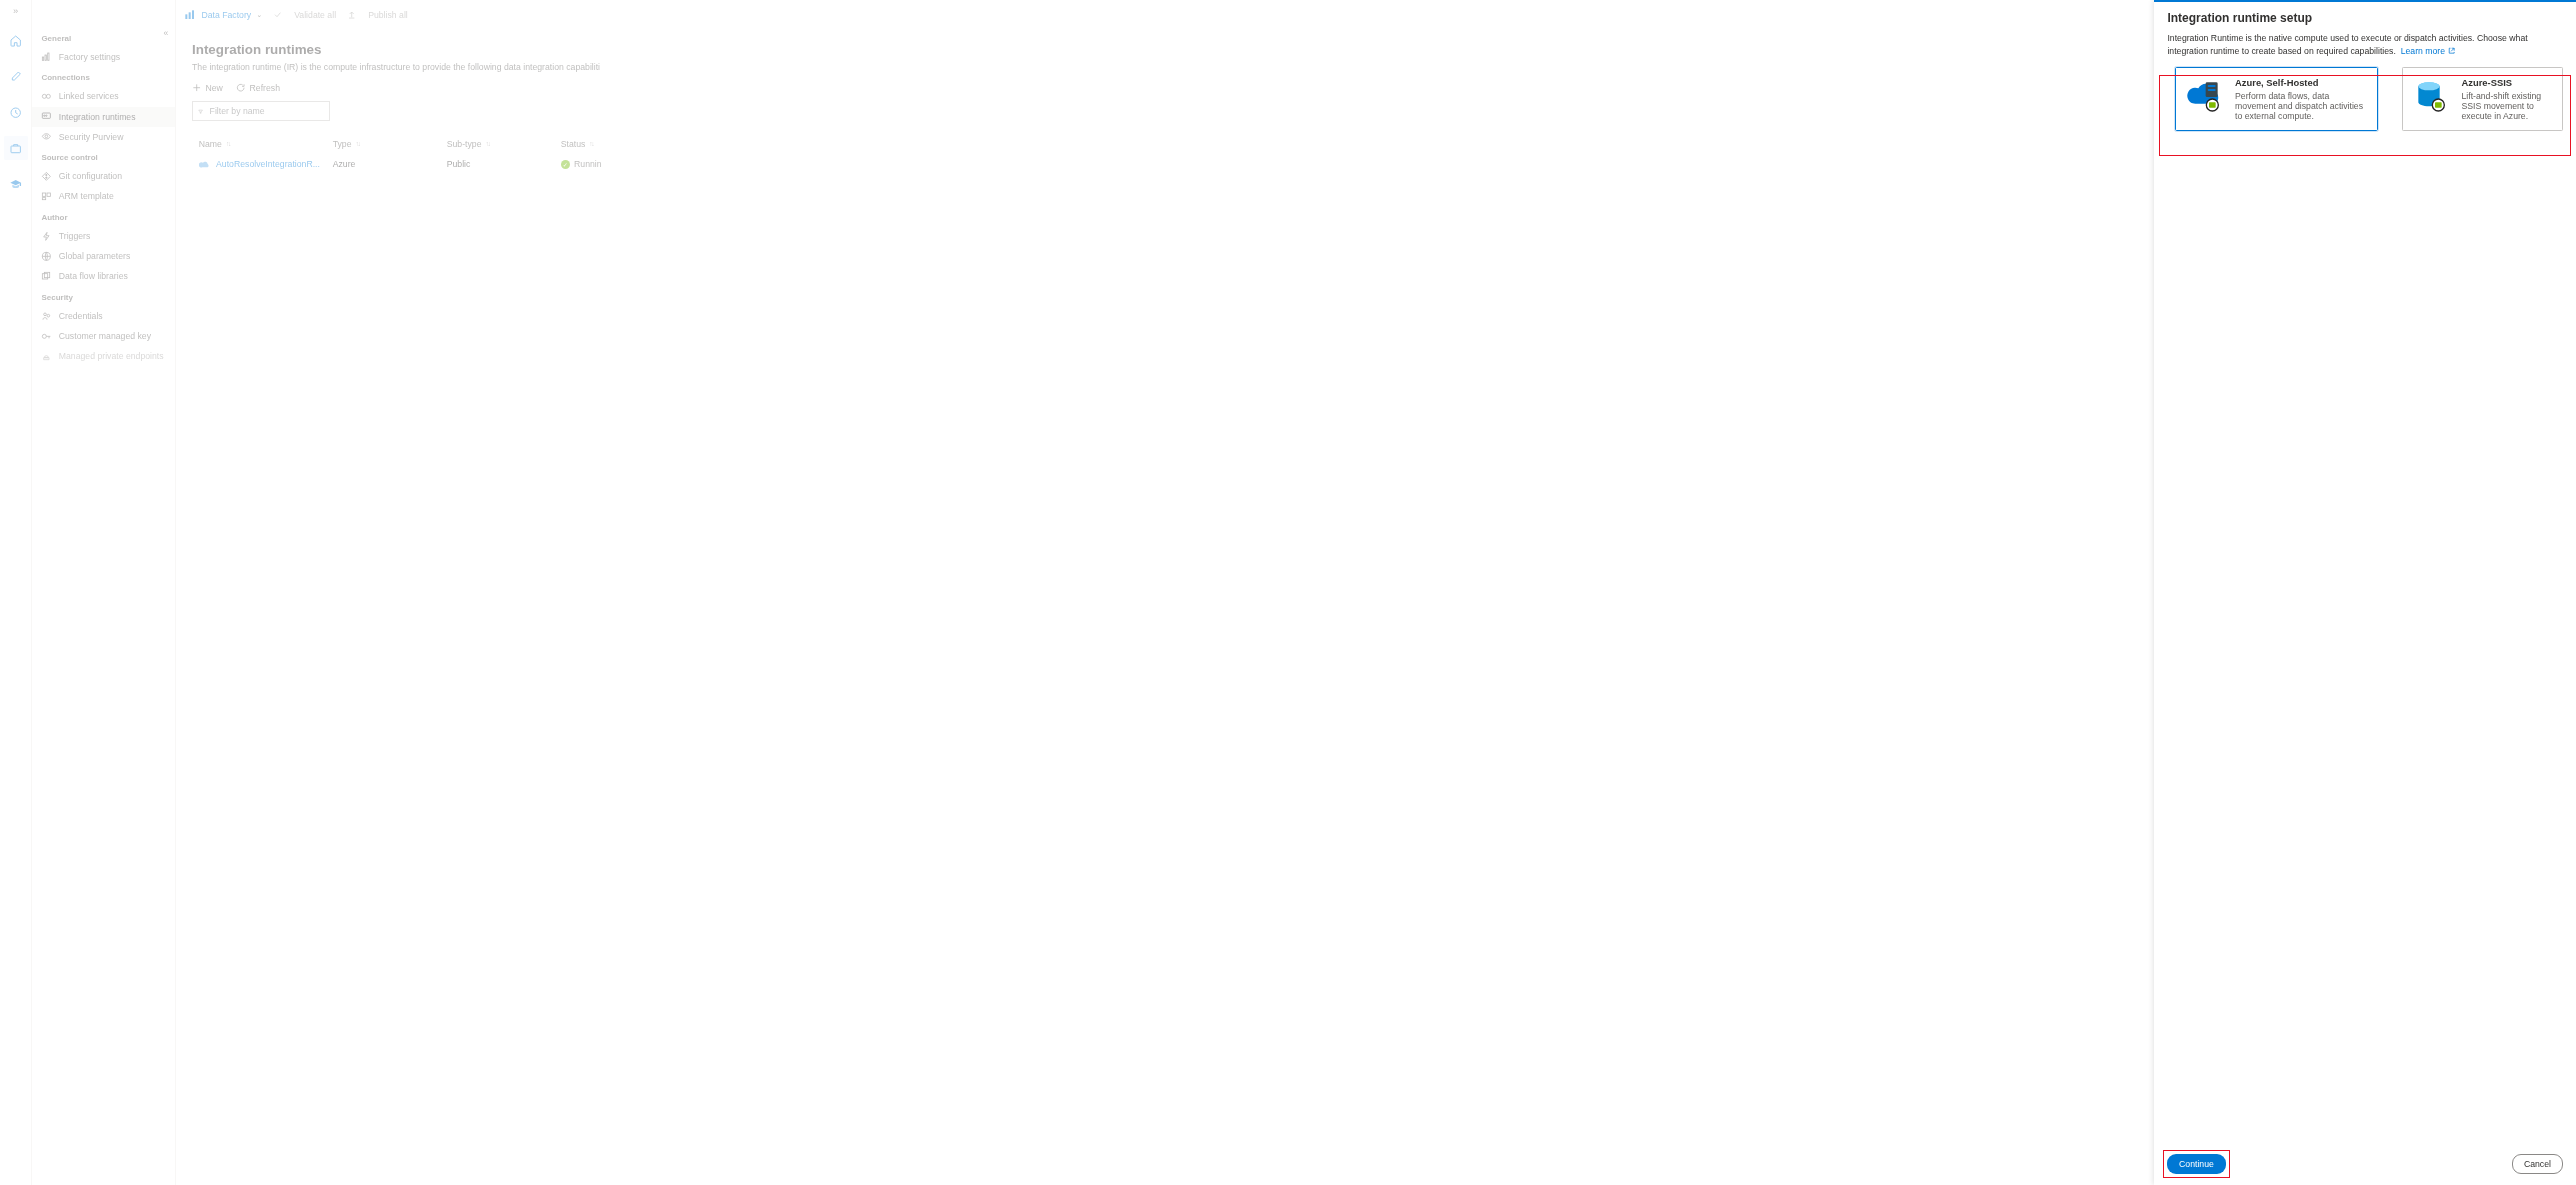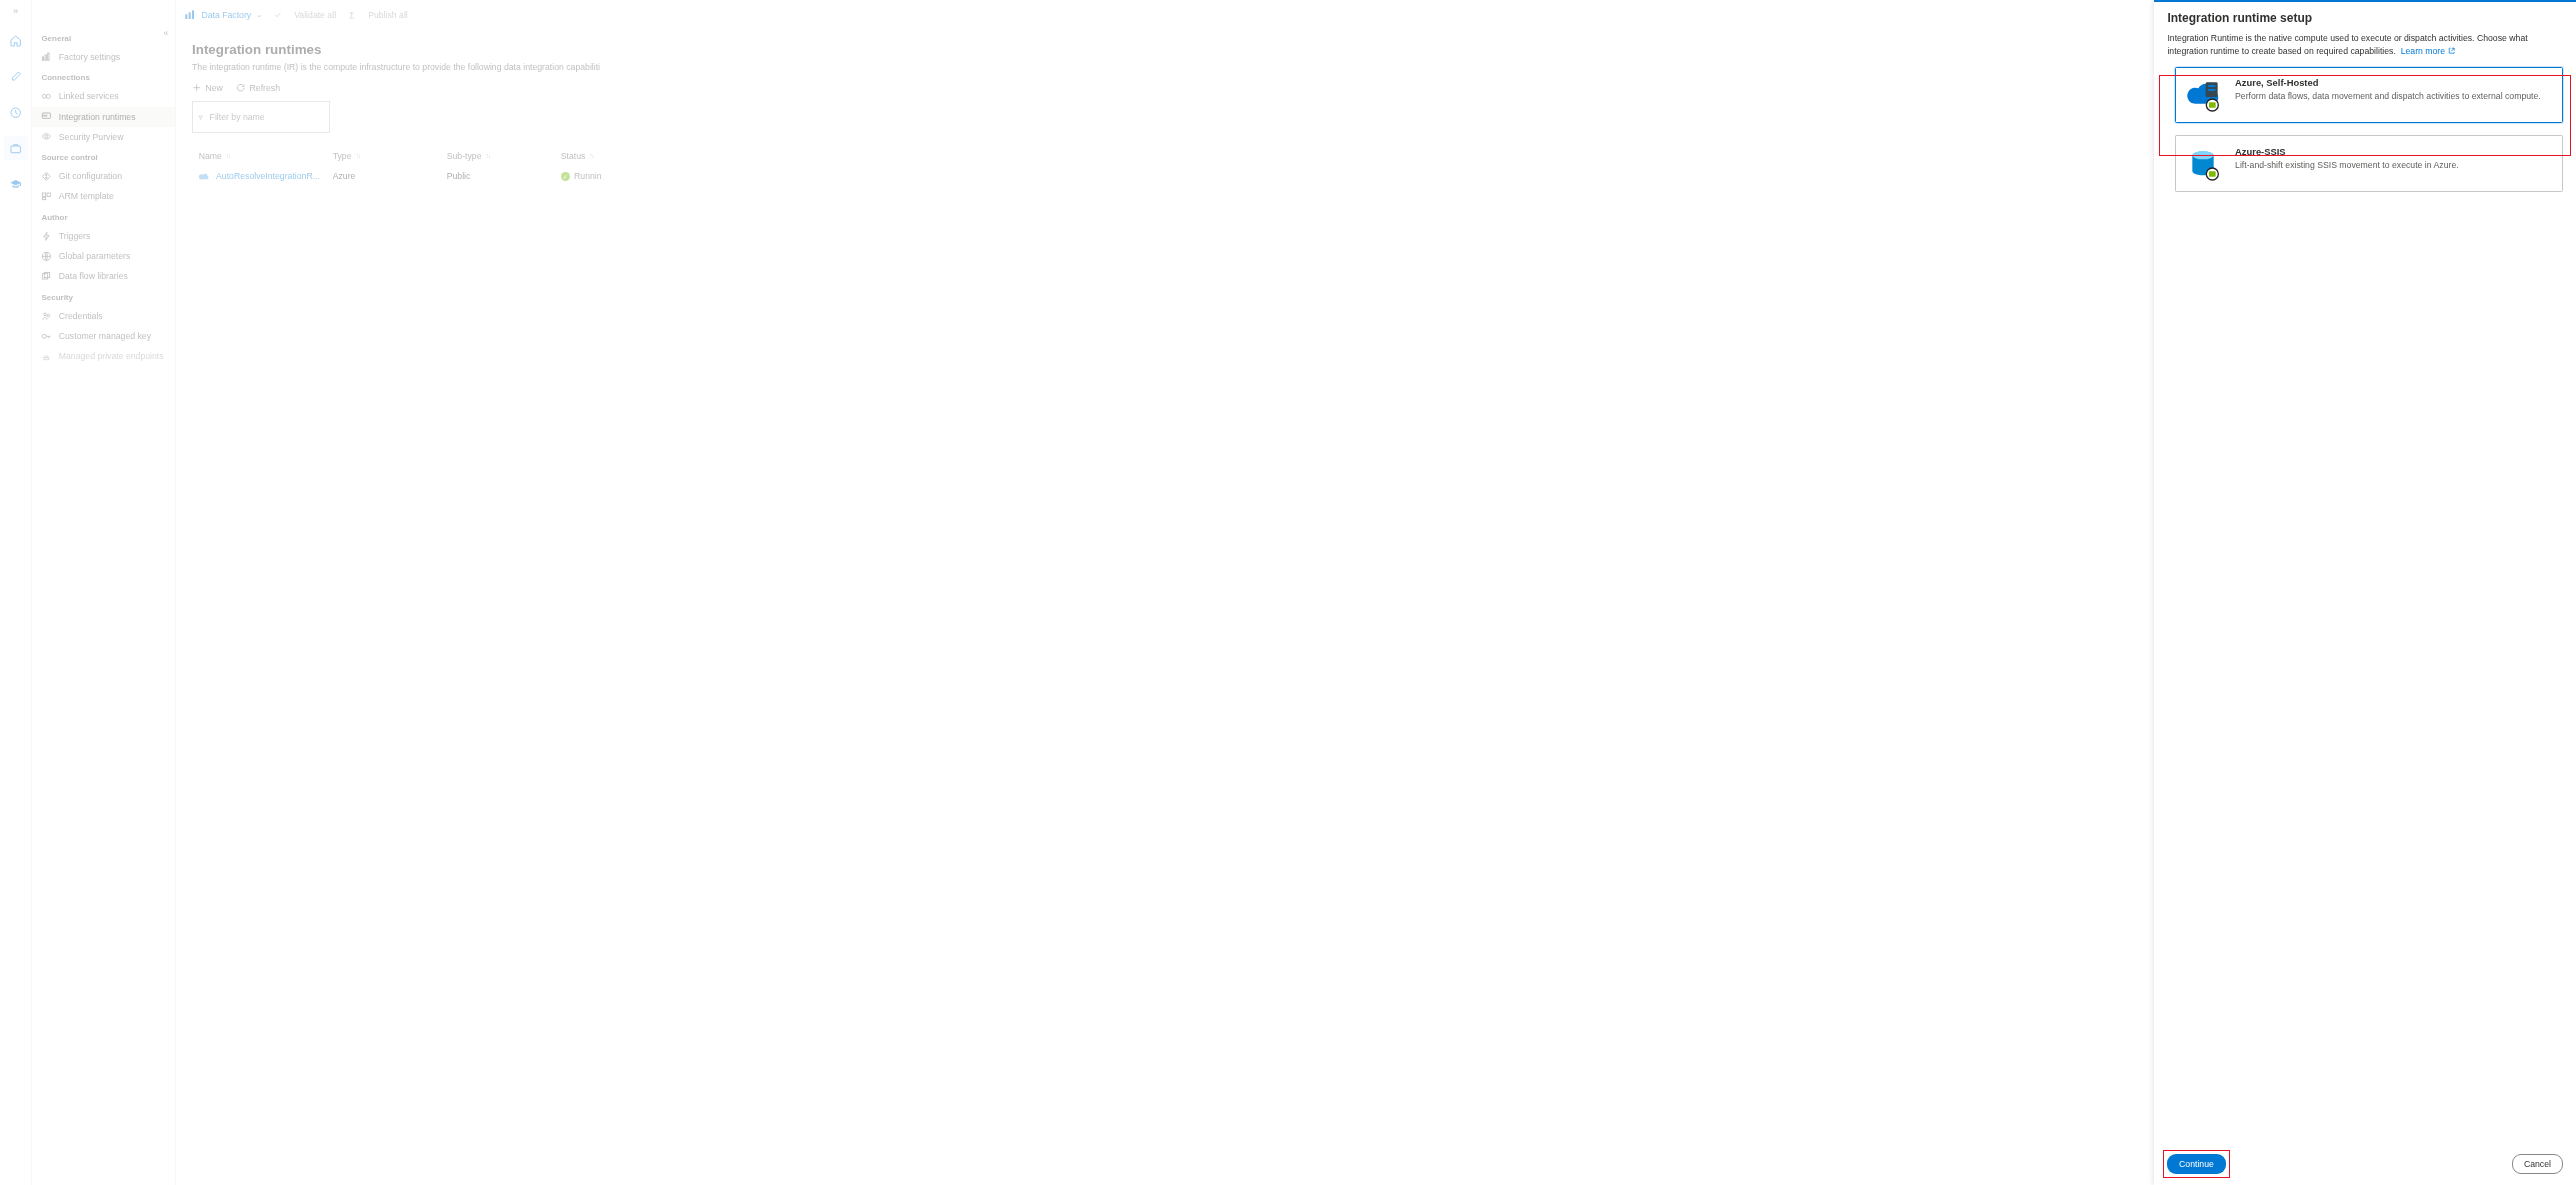--- a/index.html
+++ b/index.html
@@ -110,21 +110,21 @@
   display: flex;
   align-items: center;
   gap: 13.4px;
   margin-bottom: 8px;
   color: #605e5c;
 }
 .actions .act { display: flex; align-items: center; gap: 4px; cursor: pointer; }
 .actions svg { width: 9.4px; height: 9.4px; }
 .filter {
   border: 0.7px solid #c8c6c4;
-  height: 32px;
+  height: 20px;
   width: 138px;
   display: flex;
   align-items: center;
   padding: 0 5.4px;
   gap: 4px;
   color: #605e5c;
   margin-bottom: 12px;
 }
 .filter input { border: none; outline: none; flex: 1; background: transparent; font-size: 8.7px; color: #605e5c; }
 .showing { color: #605e5c; margin: 2.7px 0 6.7px 6.7px; }
@@ -150,21 +150,21 @@
   border-top: 2px solid #0078d4;
   box-shadow: -1.3px 0 5.4px rgba(0,0,0,0.12);
   z-index: 10;
   display: flex;
   flex-direction: column;
   padding: 9.4px 13.4px 10.7px;
 }
 .panel h2 { font-size: 12px; font-weight: 600; margin: 0 0 6.7px; }
 .panel p { color: #323130; font-size: 8.7px; margin: 0 0 9.4px; line-height: 1.45; }
 .panel a { color: #0078d4; text-decoration: none; }
-.cards { display: flex; flex-direction: column; gap: 12px; padding-left: 8px; }
+.cards { display: flex; gap: 24px; padding-left: 8px; }
 .card {
   border: 0.7px solid #c8c6c4;
   border-radius: 1.3px;
   padding: 9.4px 10.7px;
   display: flex;
   gap: 12px;
   align-items: flex-start;
   cursor: pointer;
 }
 .card.selected { border: 0.7px solid #0078d4; outline: 1.3px solid #cfe4f7; }

